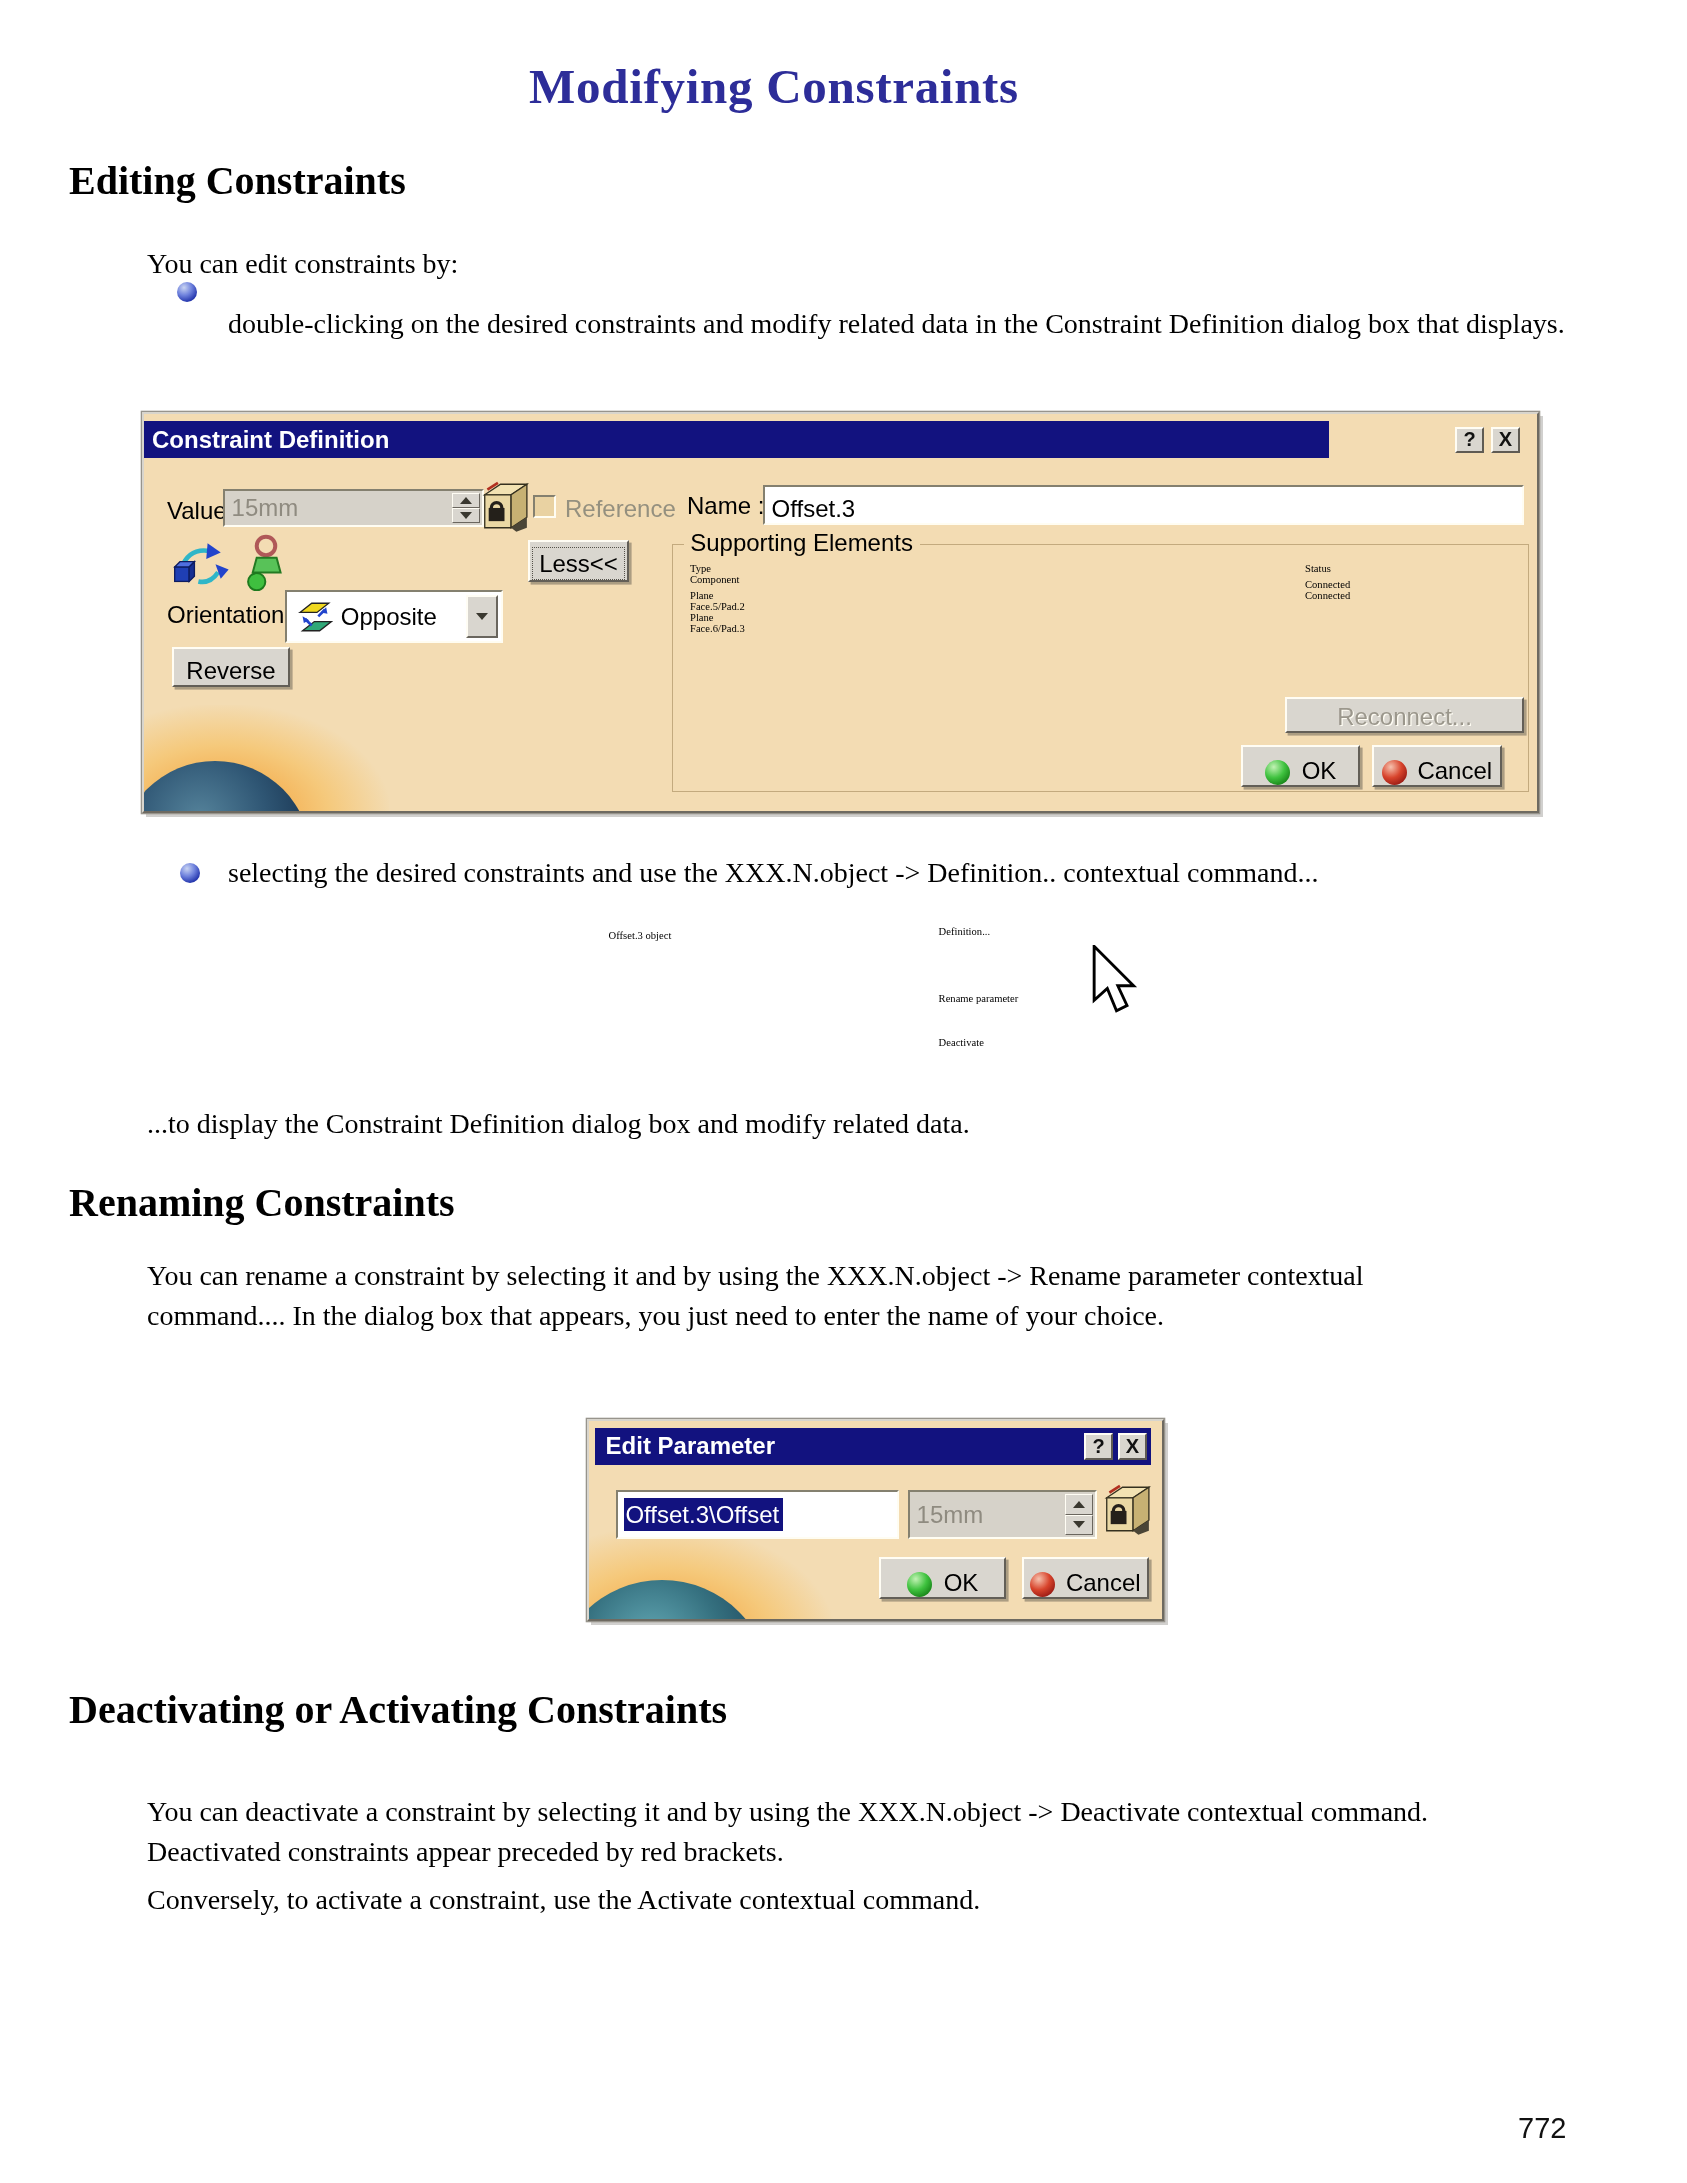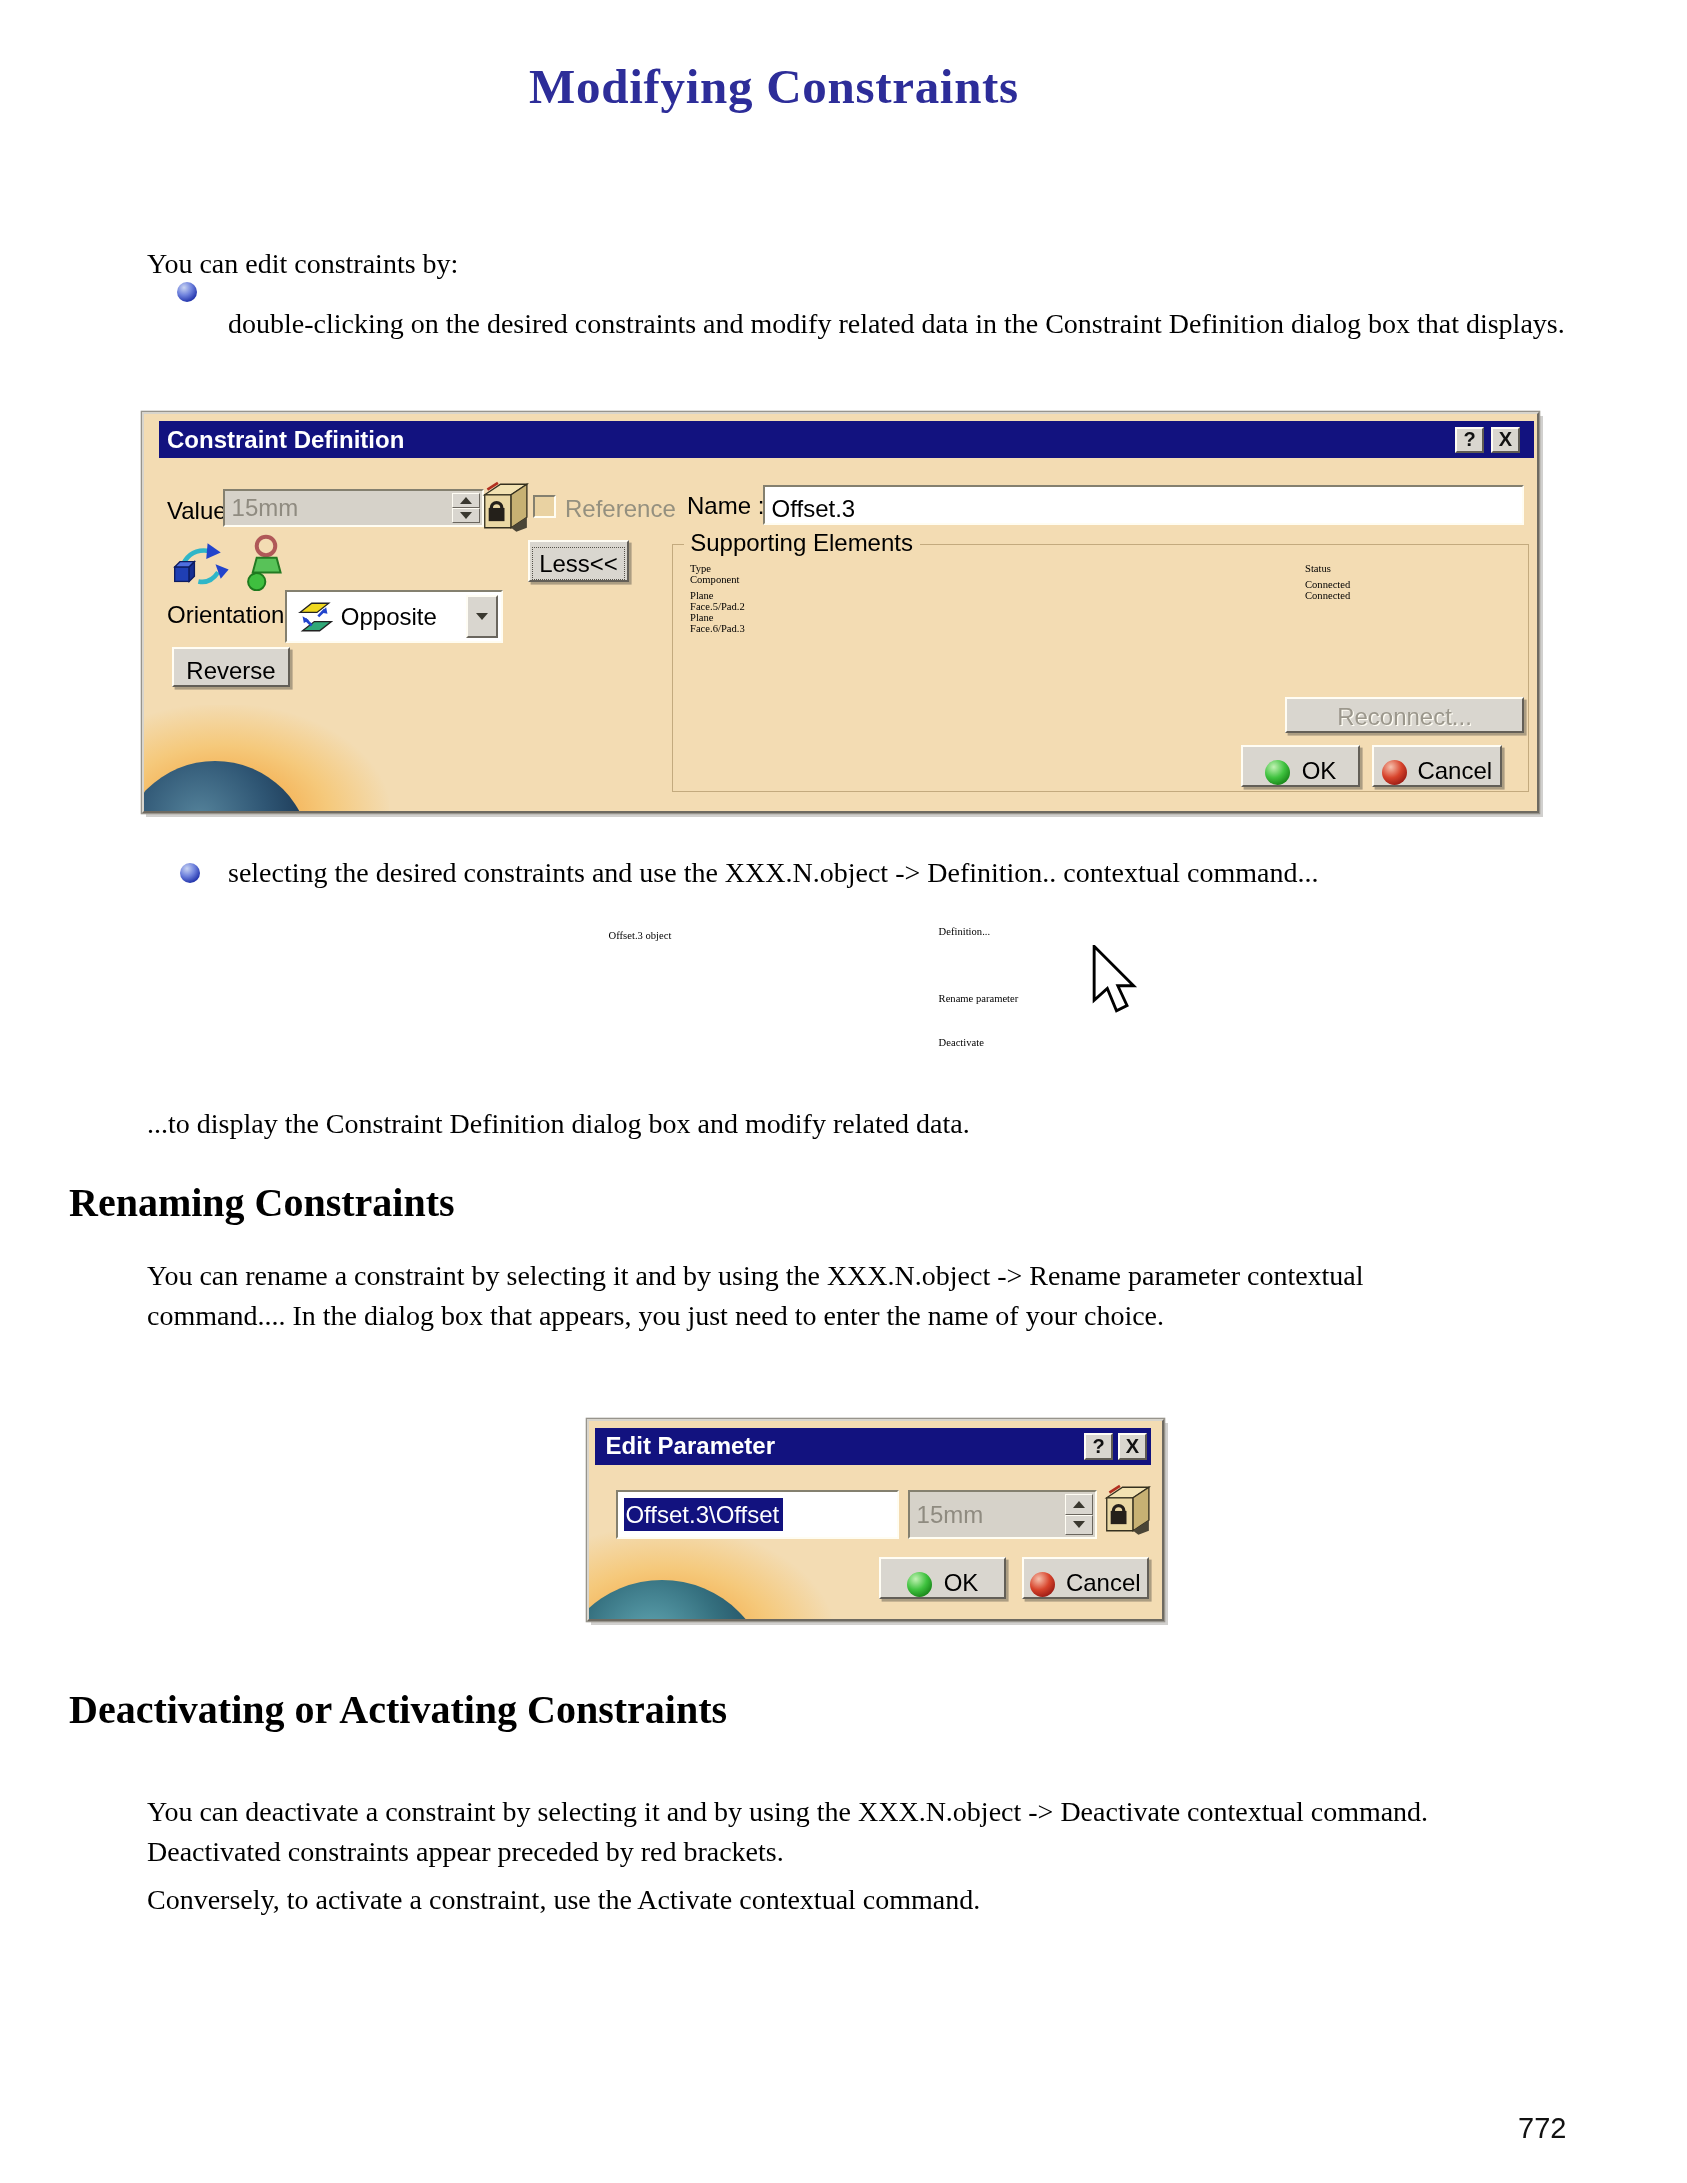--- a/index.html
+++ b/index.html
@@ -71,30 +71,31 @@
   /* ---------- globes ---------- */
   .glow{border-radius:50%;filter:blur(1.3px);}
 </style>
 </head>
 <body>
 
 <div class="page">
 
   <div class="abs h1" style="left:0;top:58px;width:1548px;text-align:center;">Modifying Constraints</div>
 
+  <div class="abs h2" style="left:69px;top:157px;">Editing Constraints</div>
 
   <div class="abs body-text" style="left:147px;top:246px;">You can edit constraints by:</div>
 
   <div class="abs ball" style="left:177px;top:282px;"></div>
 
   <div class="abs body-text" style="left:228px;top:306px;">double-clicking on the desired constraints and modify related data in the Constraint Definition dialog box that displays.</div>
 
   <div class="abs dlg" style="left:142px;top:412px;width:1393px;height:397px;">
 
-    <div class="tbar" style="left:15px;top:7.3px;width:1375px;height:37px;padding-left:8px;">
+    <div class="tbar" style="left:0;top:7.3px;width:1185px;height:37px;padding-left:8px;">
       <span>Constraint Definition</span>
     </div>
     <div class="tbtn" style="left:1311px;top:12.6px;">?</div>
     <div class="tbtn" style="left:1347px;top:12.6px;">X</div>
 
     <div class="abs glow" style="left:-33px;top:291px;width:278px;height:139px;
          background:radial-gradient(ellipse at 40% 80%,rgba(243,147,34,0.95) 0%,rgba(247,185,77,0.55) 45%,rgba(247,185,77,0) 72%);"></div>
     <div class="abs" style="left:-25px;top:347px;width:192px;height:192px;border-radius:50%;
          background:radial-gradient(circle at 42% 30%,#55839b 0%,#2f5674 38%,#16314e 70%,#0b1d35 100%);"></div>
 

